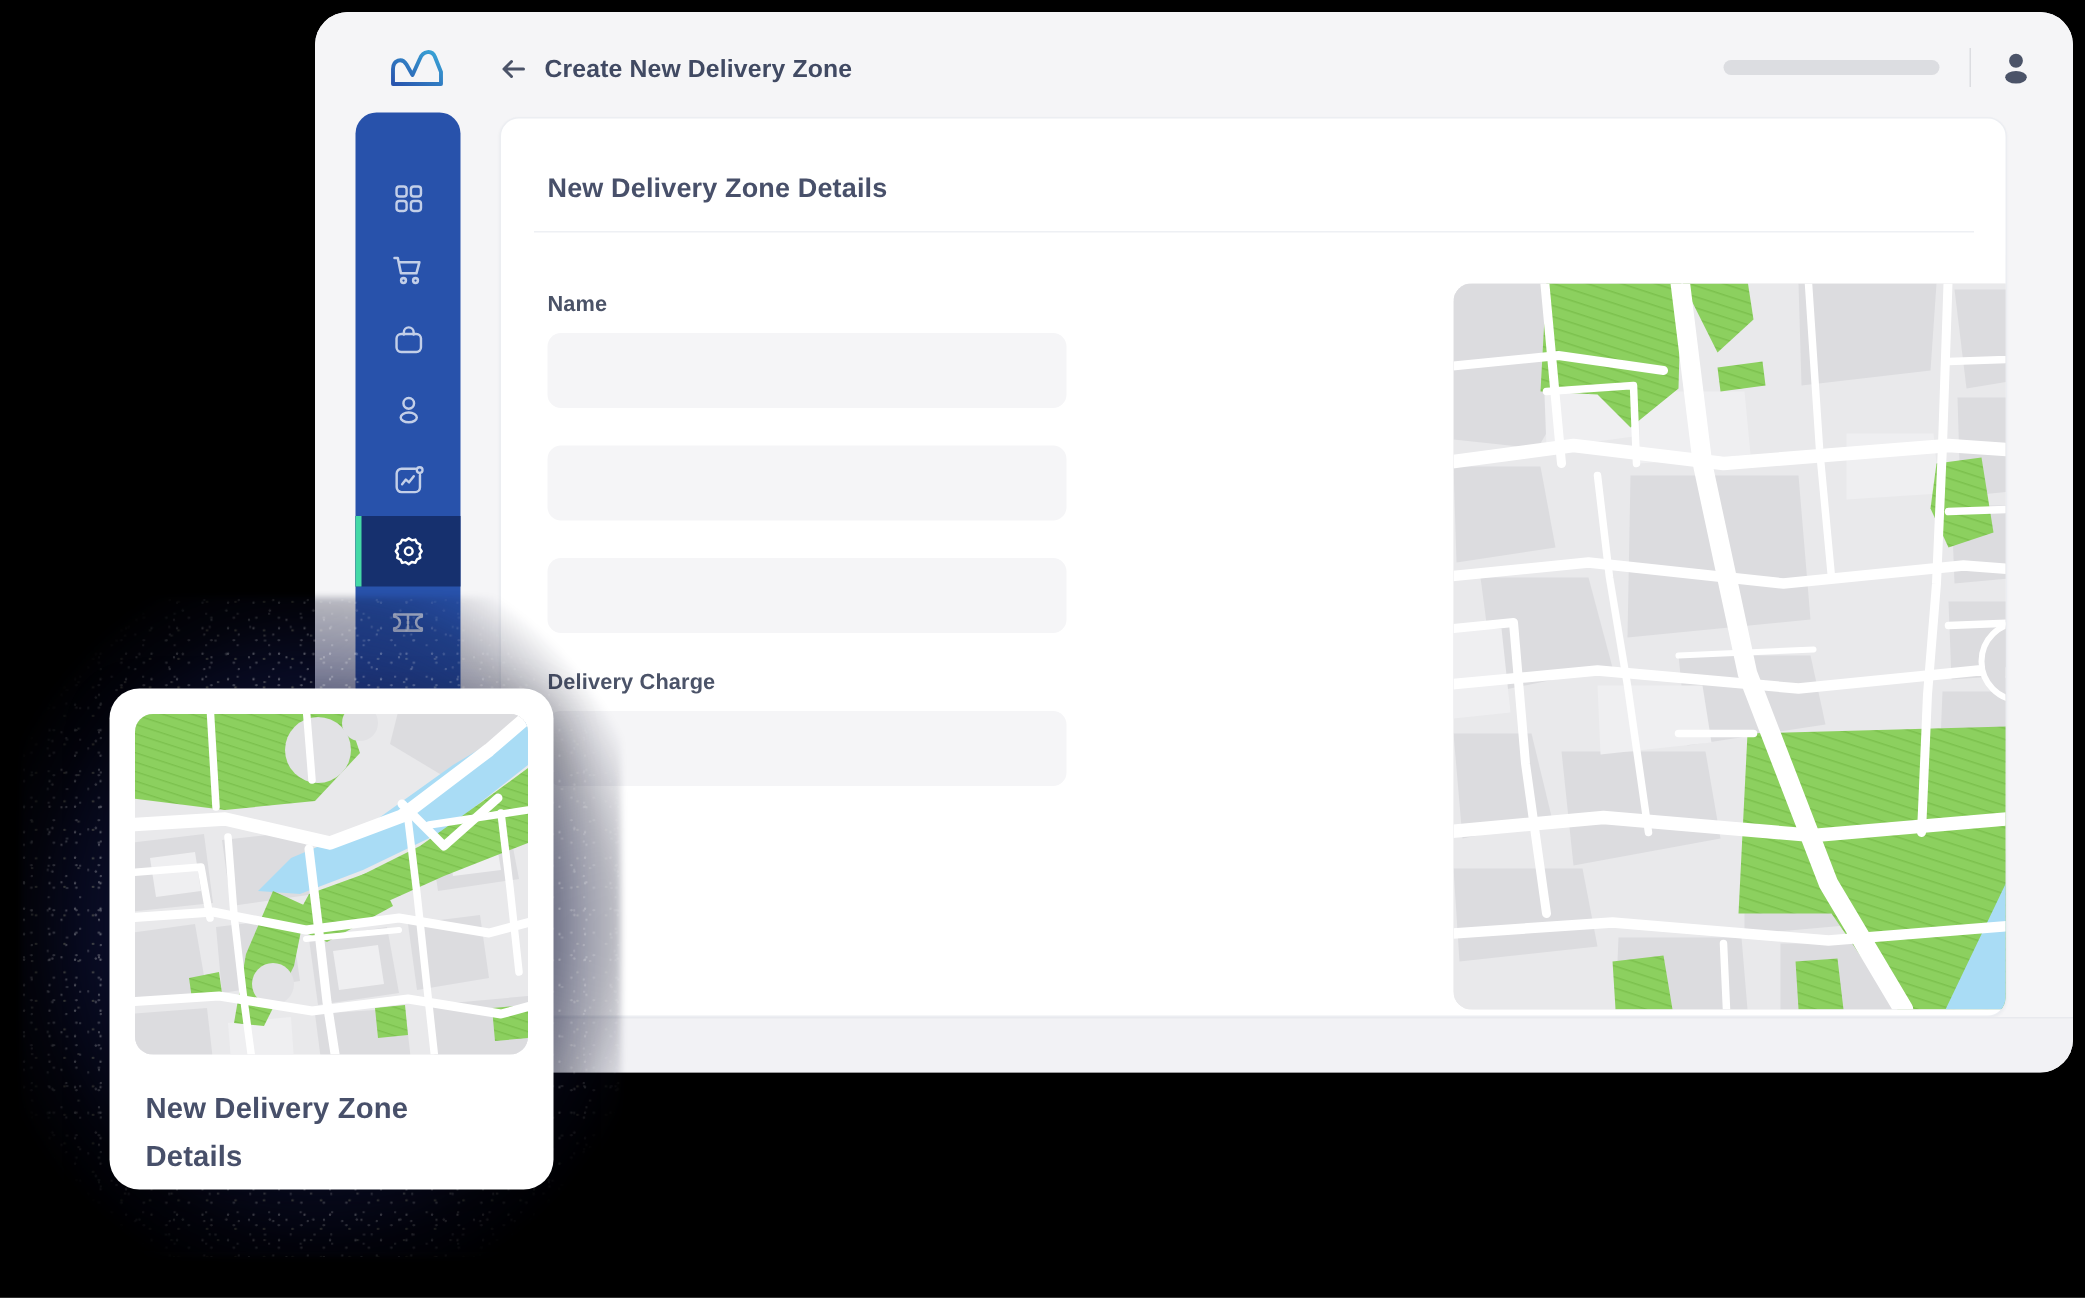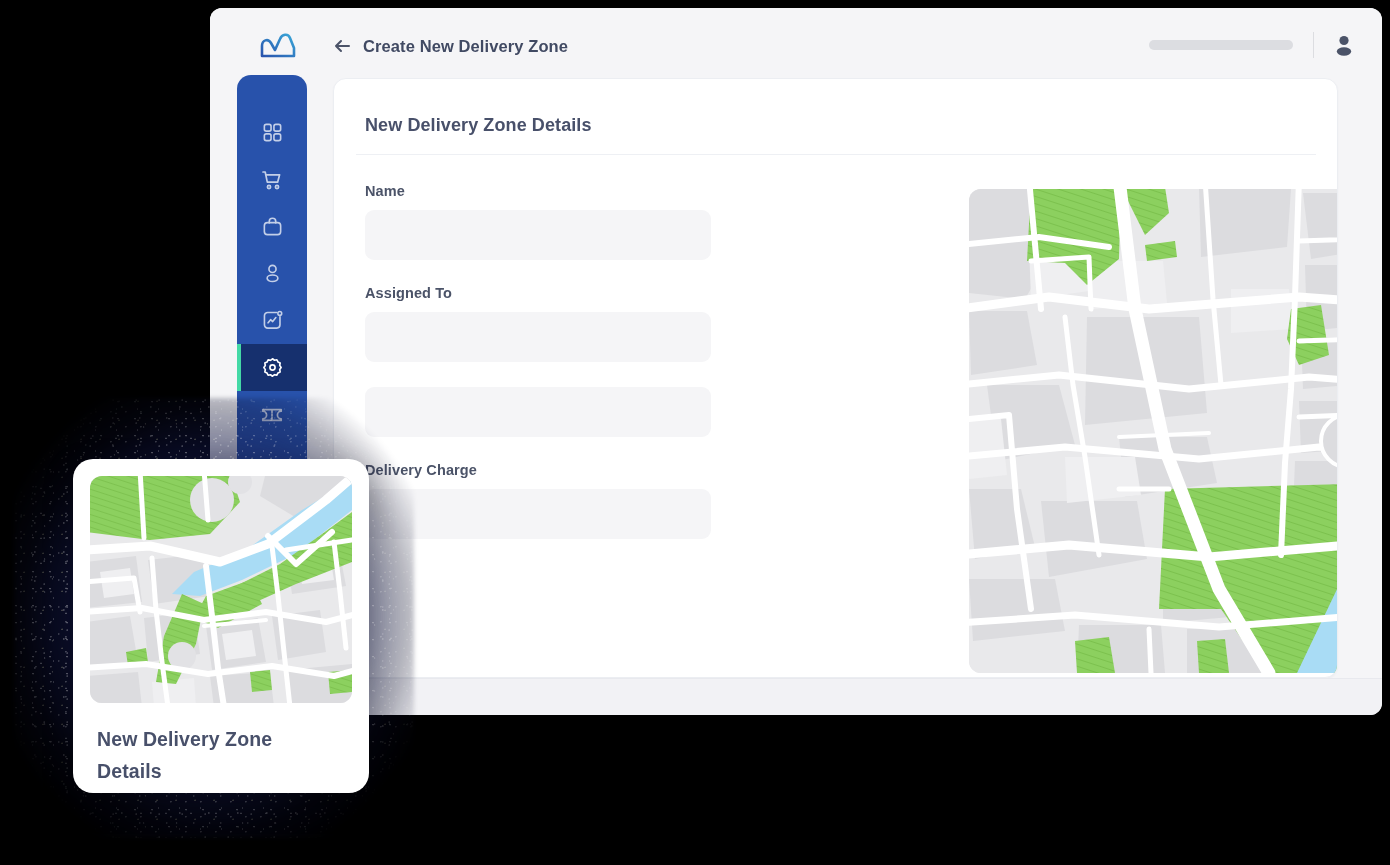--- a/index.html
+++ b/index.html
@@ -7,21 +7,21 @@
     width: 1390px; height: 865px;
     background: #000000;
     font-family: "Liberation Sans", sans-serif;
     overflow: hidden;
   }
   .stage { position: relative; width: 1390px; height: 865px; background:#000; }
 
   
   .app-window{
     position:absolute; left:210px; top:8px; width:1172px; height:707px;
-    background:#f5f5f7; border-radius:12px;
+    background:#f5f5f7; border-radius:22px;
     box-shadow:0 18px 45px rgba(0,0,0,.28);
     overflow:hidden;
   }
 
   
   .app-header{
     position:absolute; left:0; top:0; width:100%; height:68px;
     background:#f5f5f7; display:flex; align-items:center;
   }
   .brand-logo{ position:absolute; left:48px; top:22px; width:42px; height:30px; }
@@ -67,21 +67,21 @@
   }
   .card-title{
     position:absolute; left:31px; top:36px;
     font-size:18px; font-weight:700; color:#48506a; letter-spacing:.1px;
   }
   .card-rule{
     position:absolute; left:22px; top:75px; width:960px; height:1px; background:#eef0f4;
   }
 
   
-  .form-col{ position:absolute; left:31px; top:104px; width:346px; }
+  .form-col{ position:absolute; left:31px; top:116px; width:346px; }
   .field{ margin-bottom:25px; }
   .field-label{
     font-size:14.5px; font-weight:700; color:#4b5368; margin-bottom:11px; letter-spacing:.1px;
   }
   .field-input{
     width:346px; height:50px; background:#f5f5f7; border:none; border-radius:9px;
     font-family:"Liberation Sans", sans-serif; font-size:14px; color:#4b5368;
     padding:0 14px; outline:none;
   }
 
@@ -255,21 +255,20 @@
     <section class="content-card">
       <h2 class="card-title">New Delivery Zone Details</h2>
       <div class="card-rule"></div>
 
       <form class="form-col">
         <div class="field">
           <div class="field-label">Name</div>
           <input class="field-input" type="text" placeholder="" style="">
         </div>
         <div class="field">
-          <div class="field-label">Assigned To</div>
           <input class="field-input" type="text" placeholder="" style="">
         </div>
         <div class="field">
           <input class="field-input" type="text" placeholder="" style="">
         </div>
         <div class="field">
           <div class="field-label">Delivery Charge</div>
           <input class="field-input" type="text" placeholder="" style="">
         </div>
       </form>

